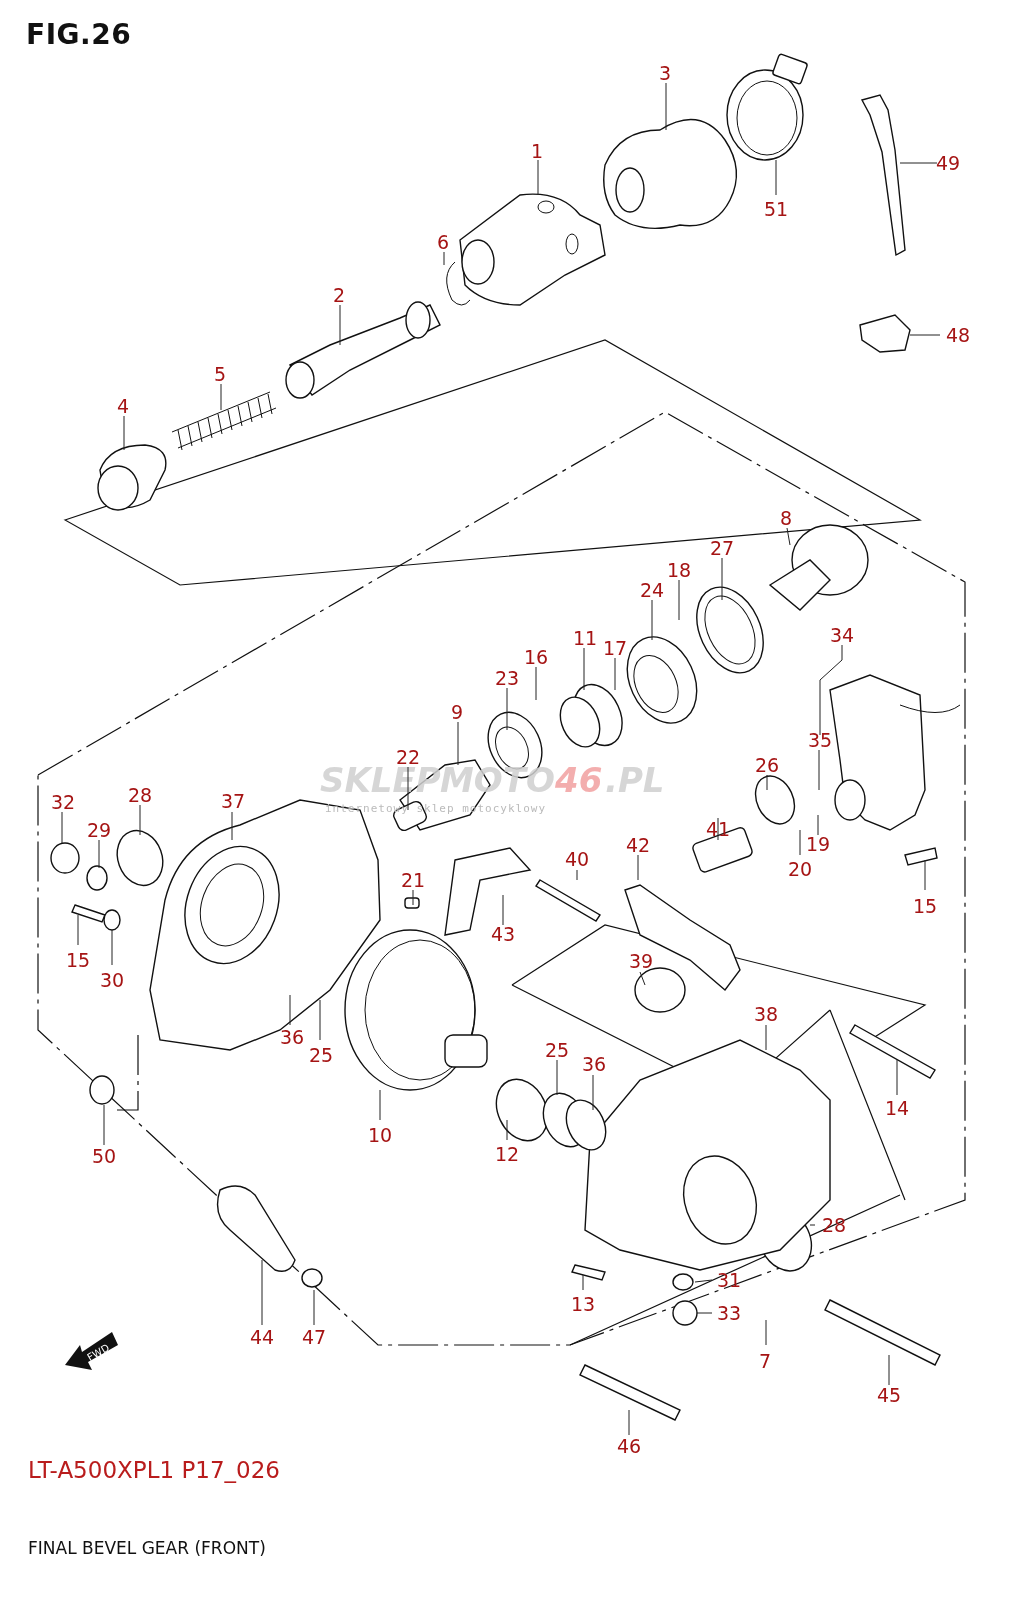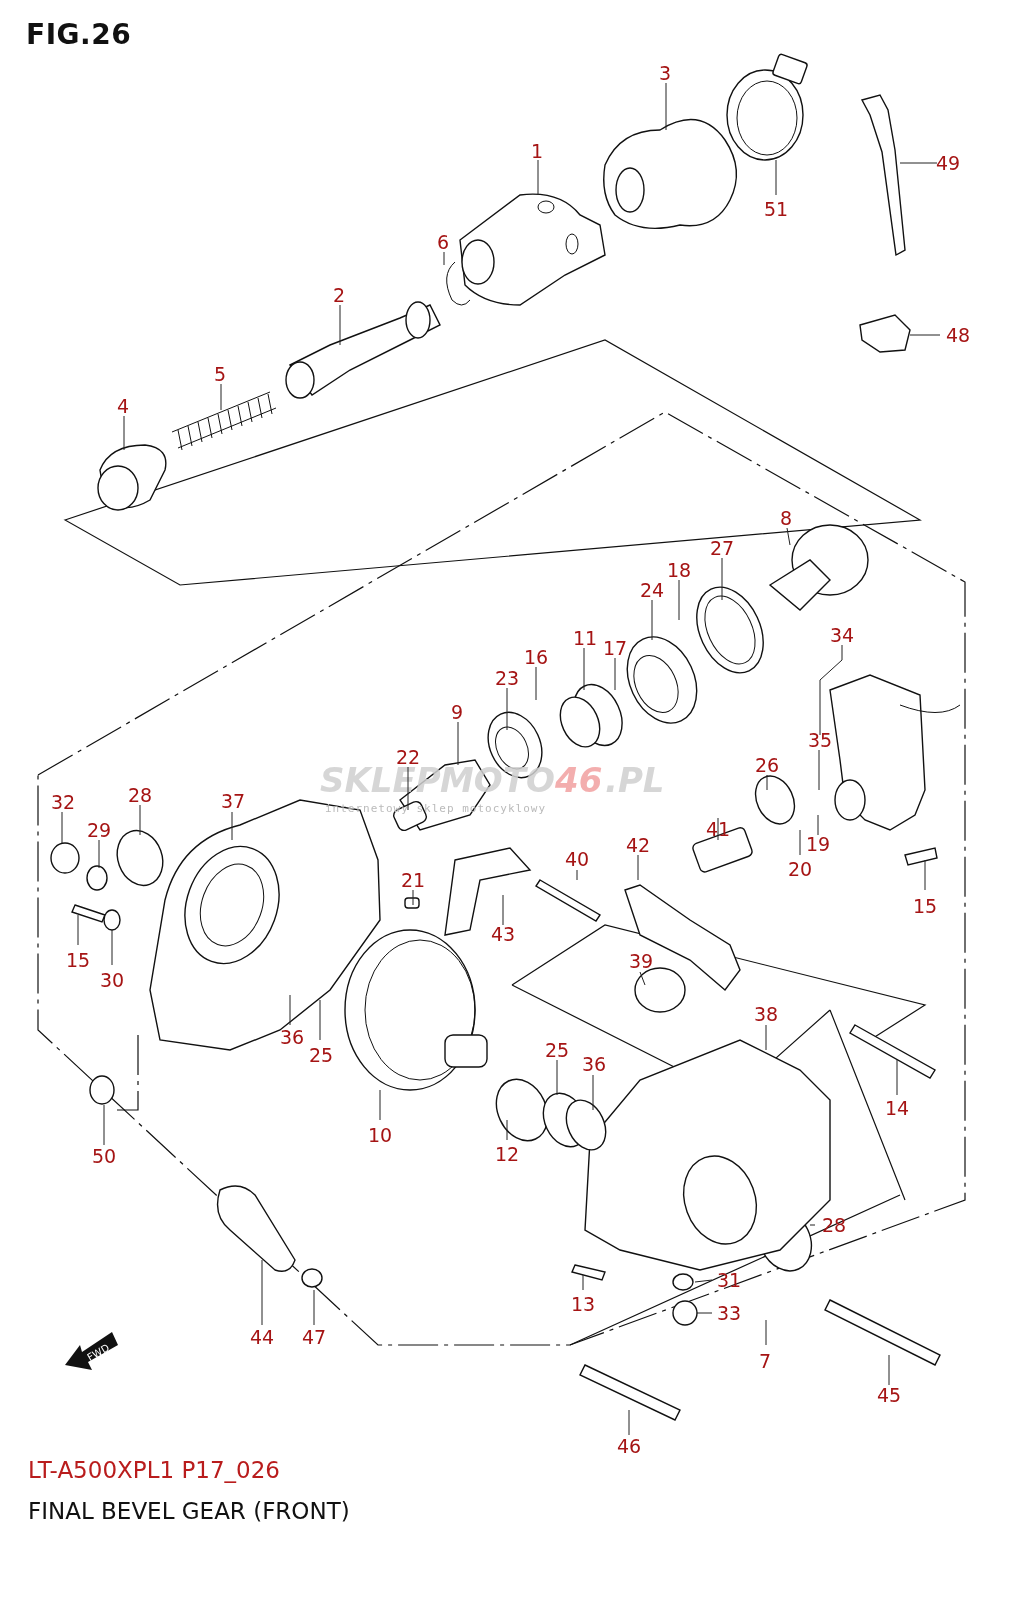--- a/index.html
+++ b/index.html
@@ -1,19 +1,19 @@
 <!DOCTYPE html>
 <html><head>
 <meta charset="utf-8">
 <style>
   html, body { margin: 0; padding: 0; background: #ffffff; }
   body { width: 1020px; height: 1600px; position: relative; overflow: hidden; font-family: "DejaVu Sans", sans-serif; }
   #fig-title { position: absolute; left: 26px; top: 18px; font-size: 28px; font-weight: bold; color: #111; letter-spacing: 0.5px; }
   #footer-code { position: absolute; left: 28px; top: 1457px; font-size: 23px; color: #b91c1c; }
-  #footer-title { position: absolute; left: 28px; top: 1498px; font-size: 23px; color: #111; }
+  #footer-title { position: absolute; left: 28px; top: 1538px; font-size: 17px; color: #111; }
   #diagram { position: absolute; left: 0; top: 0; }
   .callout { font-family: "DejaVu Sans", sans-serif; font-size: 19px; fill: #a51414; }
   .leader { stroke: #222; stroke-width: 1; fill: none; }
   .frame { stroke: #111; stroke-width: 1.2; fill: none; }
   .frame-dash { stroke: #111; stroke-width: 1.2; fill: none; stroke-dasharray: 40 6 4 6; }
   .part { stroke: #111; stroke-width: 1.4; fill: #fff; }
   .part-thin { stroke: #111; stroke-width: 1; fill: none; }
   .wm { font-family: "DejaVu Sans", sans-serif; font-weight: bold; font-style: italic; font-size: 34px; fill: #cfcfcf; opacity: 0.85; }
   .wm-accent { fill: #f2a0a0; }
   .wm-sub { font-family: "DejaVu Sans Mono", monospace; font-size: 11px; fill: #bbbbbb; letter-spacing: 1px; }

